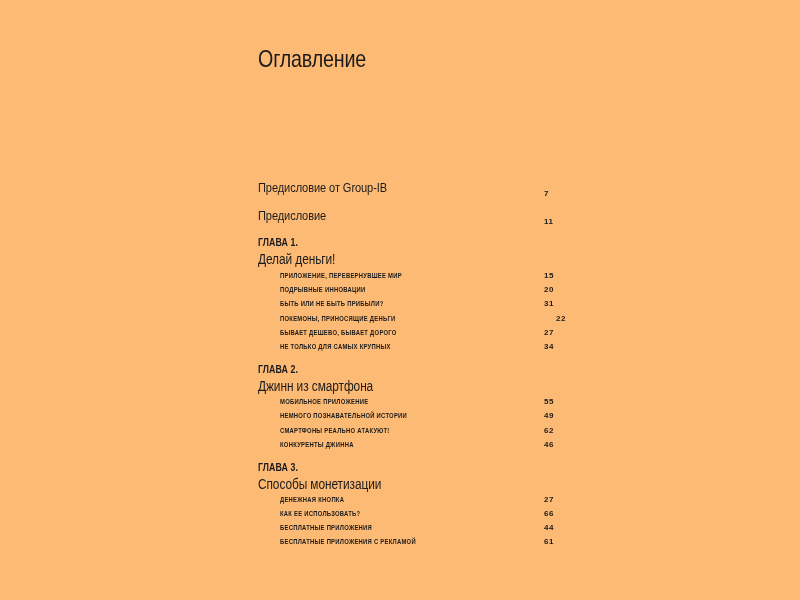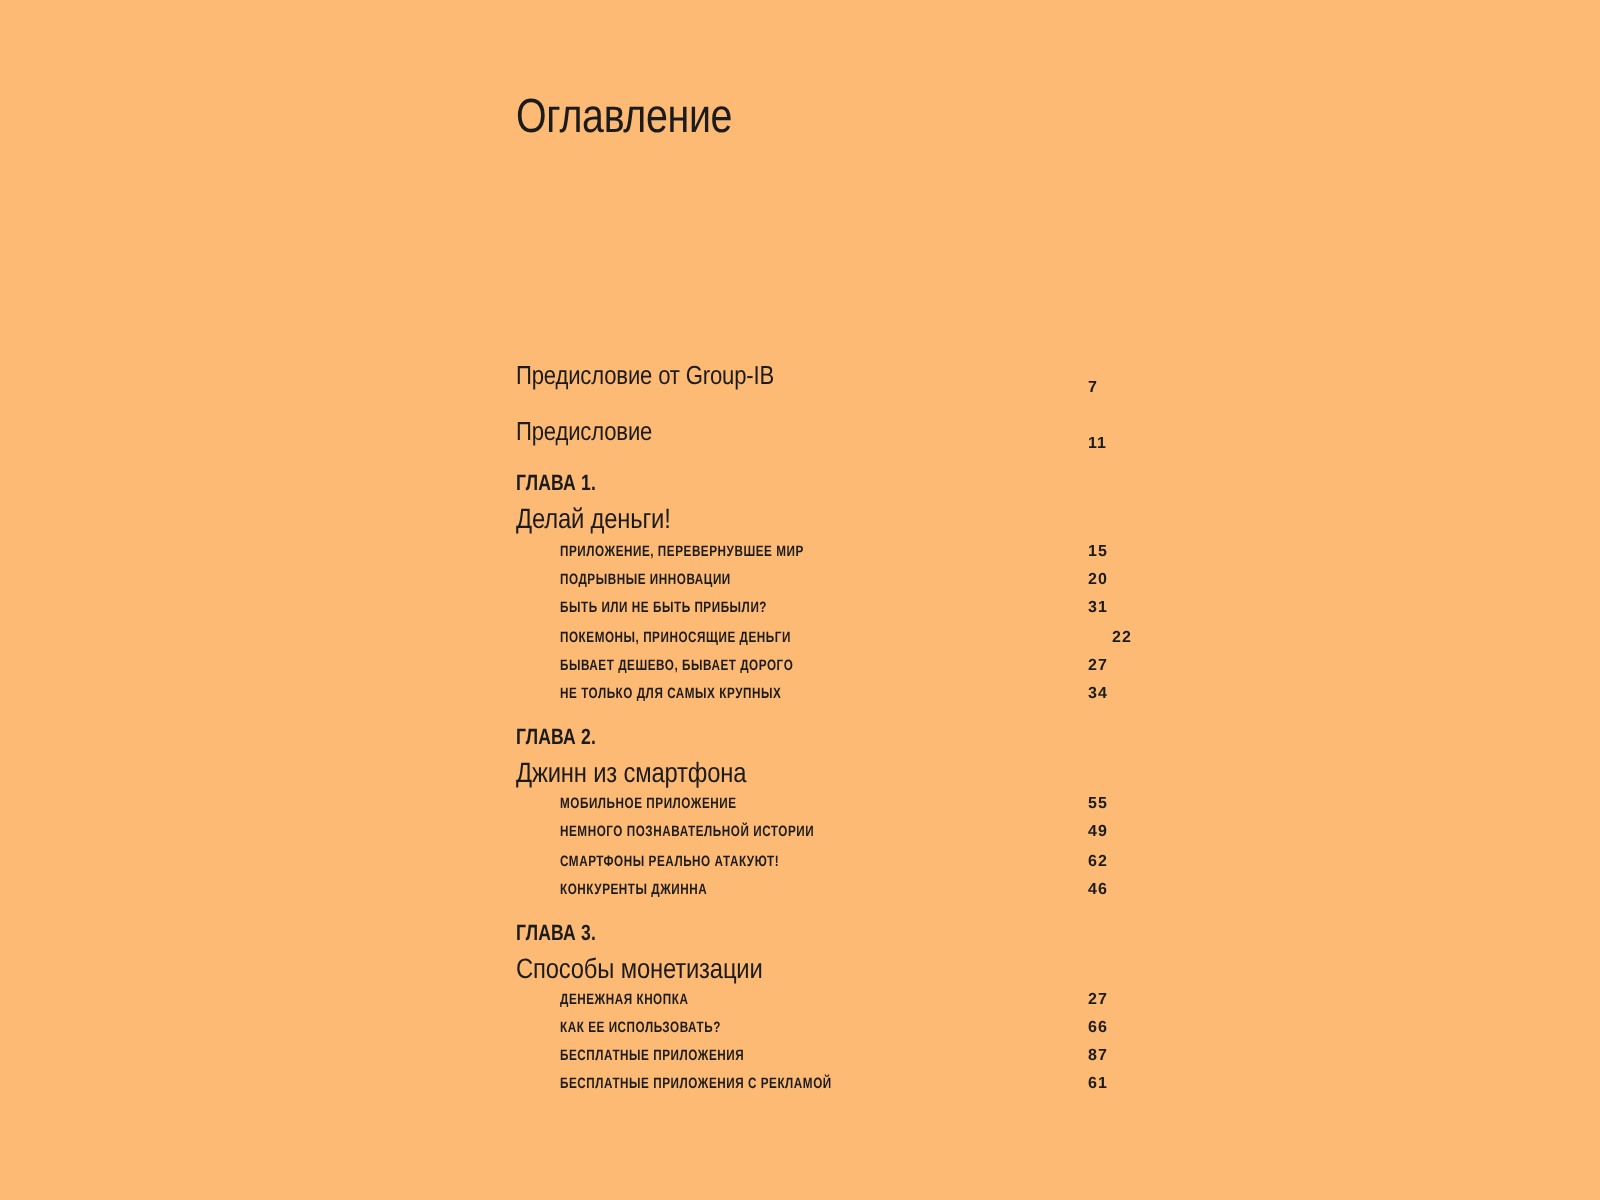--- a/index.html
+++ b/index.html
@@ -92,20 +92,20 @@
   <div class="row" style="top:496px">
     <span class="lbl t-sub" style="left:280px;top:0">ДЕНЕЖНАЯ КНОПКА</span>
     <span class="lbl t-page" style="left:544px;top:0">27</span>
   </div>
   <div class="row" style="top:510px">
     <span class="lbl t-sub" style="left:280px;top:0">КАК ЕЕ ИСПОЛЬЗОВАТЬ?</span>
     <span class="lbl t-page" style="left:544px;top:0">66</span>
   </div>
   <div class="row" style="top:524px">
     <span class="lbl t-sub" style="left:280px;top:0">БЕСПЛАТНЫЕ ПРИЛОЖЕНИЯ</span>
-    <span class="lbl t-page" style="left:544px;top:0">87</span>
+    <span class="lbl t-page" style="left:544px;top:0">44</span>
   </div>
   <div class="row" style="top:538px">
     <span class="lbl t-sub" style="left:280px;top:0">БЕСПЛАТНЫЕ ПРИЛОЖЕНИЯ С РЕКЛАМОЙ</span>
     <span class="lbl t-page" style="left:544px;top:0">61</span>
   </div>
 
 </div>
 
 </body></html>

